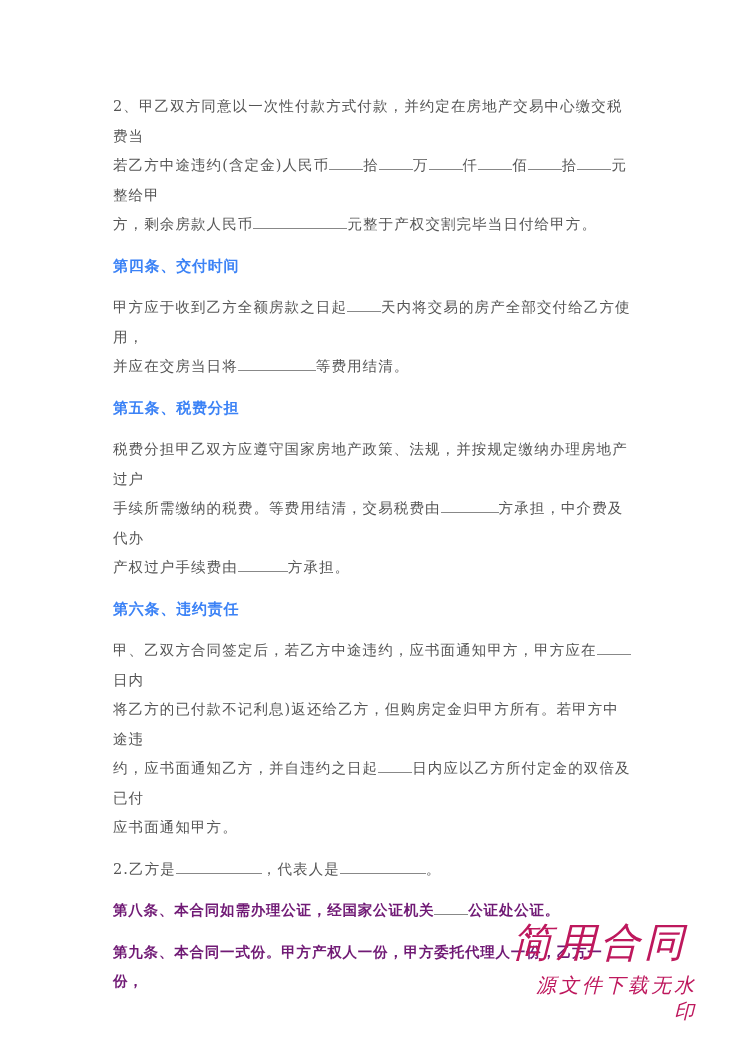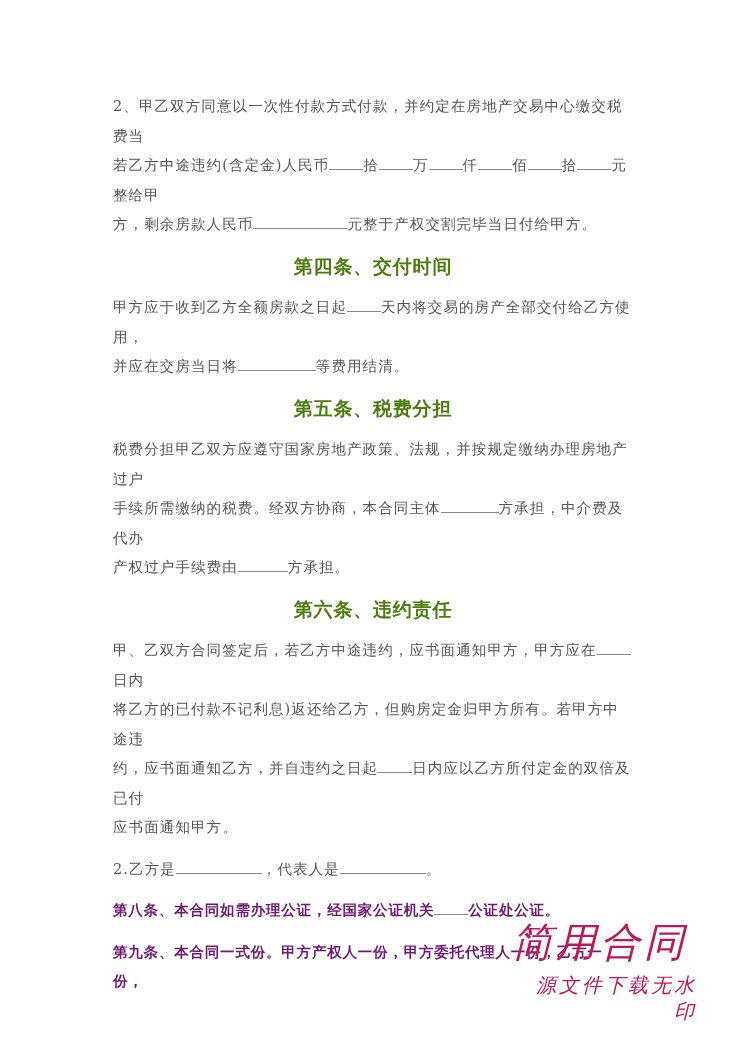--- a/index.html
+++ b/index.html
@@ -1,21 +1,21 @@
 <!DOCTYPE html>
 <html><head>
 <meta charset="utf-8">
 <style>
   html, body { margin:0; padding:0; background:#ffffff; }
   body { width:742px; height:1049px; position:relative; overflow:hidden; }
   .page { position:absolute; left:0; top:0; width:697px; height:1049px; background:#fff; }
   .content { position:absolute; left:113px; top:92px; width:520px;
     font-family:"DejaVu Serif", serif; font-size:14.5px; color:#555; letter-spacing:1.1px; }
   .para { line-height:29.5px; margin:0 0 12px 0; }
-  .heading { font-family:"DejaVu Sans", sans-serif; font-weight:bold; color:#4d7c0f; font-size:19px; line-height:29.5px; margin:0 0 12px 0; letter-spacing:0.8px;text-align:center; }
+  .heading { font-family:"DejaVu Sans", sans-serif; font-weight:bold; color:#3b82f6; font-size:15px; line-height:29.5px; margin:0 0 12px 0; letter-spacing:0.8px; }
   .boldpara { font-family:"DejaVu Sans", sans-serif; color:#701a75; font-weight:bold; line-height:29.5px; margin:0 0 12px 0; letter-spacing:0.8px; }
   .blank { display:inline-block; border-bottom:1px solid #888; height:1em; vertical-align:baseline; }
   .w4 { width:34px; } .w6 { width:50px; } .w7 { width:58px; } .w8 { width:68px; } .w9 { width:78px; } .w10 { width:86px; } .w11 { width:94px; }
   .watermark { position:absolute; left:512px; top:920px; font-family:"DejaVu Sans", sans-serif; color:#be185d; font-style:italic; font-weight:normal; }
   .wm1 { font-size:40px; letter-spacing:4px; line-height:44px; }
   .wm2 { font-size:20px; letter-spacing:3px; line-height:26px; margin-top:8px; margin-left:2px;text-align:right; }
 </style>
 </head>
 <body>
 
@@ -30,21 +30,21 @@
 
     <div class="heading">第四条、交付时间</div>
     <p class="para">
       <span>甲方应于收到乙方全额房款之日起</span><span class="blank w4"></span><span>天内将交易的房产全部交付给乙方使用，</span><br>
       <span>并应在交房当日将</span><span class="blank w9"></span><span>等费用结清。</span>
     </p>
 
     <div class="heading">第五条、税费分担</div>
     <p class="para">
       <span>税费分担甲乙双方应遵守国家房地产政策、法规，并按规定缴纳办理房地产过户</span><br>
-      <span>手续所需缴纳的税费。经双方协商，本合同主体</span><span class="blank w7"></span><span>方承担，中介费及代办</span><br>
+      <span>手续所需缴纳的税费。等费用结清，交易税费由</span><span class="blank w7"></span><span>方承担，中介费及代办</span><br>
       <span>产权过户手续费由</span><span class="blank w6"></span><span>方承担。</span>
     </p>
 
     <div class="heading">第六条、违约责任</div>
     <p class="para">
       <span>甲、乙双方合同签定后，若乙方中途违约，应书面通知甲方，甲方应在</span><span class="blank w4"></span><span>日内</span><br>
       <span>将乙方的已付款不记利息)返还给乙方，但购房定金归甲方所有。若甲方中途违</span><br>
       <span>约，应书面通知乙方，并自违约之日起</span><span class="blank w4"></span><span>日内应以乙方所付定金的双倍及已付</span><br>
       <span>应书面通知甲方。</span>
     </p>

